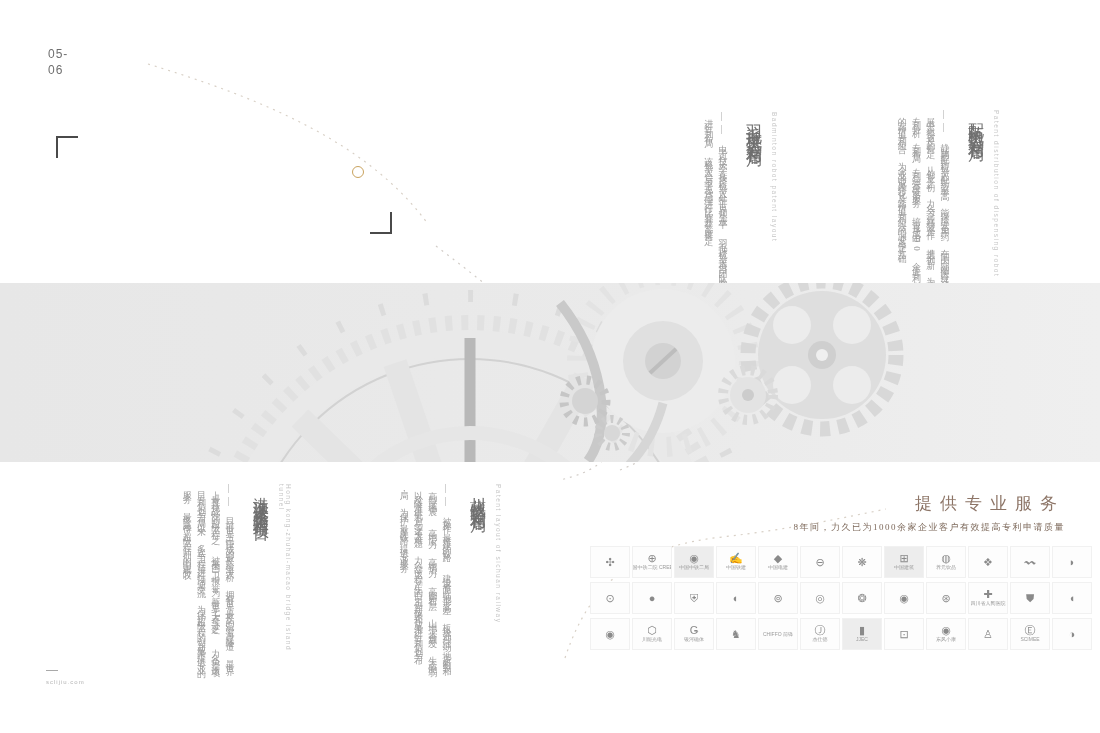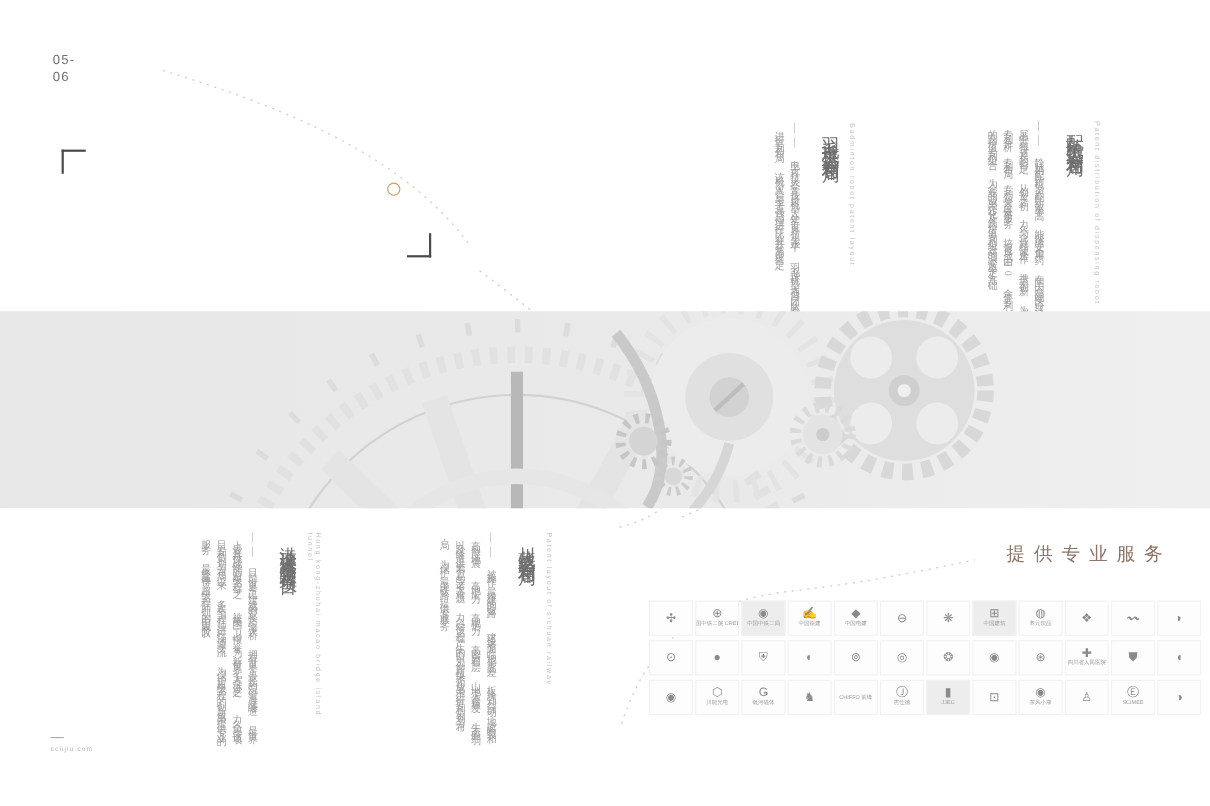--- a/index.html
+++ b/index.html
@@ -143,20 +143,21 @@
     <p class="v-body">——目前世界上已建成的最长跨海大桥，拥有世界上最长的沉管海底隧道，是世界上最具挑战性的超级工程之一，被英国《卫报》誉为『新世界七大奇迹之一』。力久负责该项目专利策划与布局以来，多次与工程师进行沟通交流，为保护超级工程的创新成果提供专业的服务，最终赢得了超级工程师们的由衷赞叹。</p>
   </div>
 
   <div class="v-article" style="top:484px;right:598px;height:182px;">
     <div class="v-en">Patent layout of sichuan railway</div>
     <div class="v-title">川藏铁路专利布局</div>
     <p class="v-body">——被称作『最难建的铁路』，建设者面临地形高差、板块强烈活动（地质断裂和高烈度地震）、高地应力、高地热力、高密卵石层、山地灾害频发、生态脆弱以及隧道供氧不易等诸大难题，力久对该工程产生的自主创新技术和成果进行专利策划与布局，为保护『最美铁路』提供专业服务。</p>
   </div>
 
   <div class="clients-heading">提供专业服务</div>
+  <div class="clients-sub">8年间，力久已为1000余家企业客户有效提高专利申请质量</div>
   <div class="logo-grid">
     <div class="logo-row">
         <div class="logo-tile">
           <div class="logo-glyph">✣</div>
         </div>
         <div class="logo-tile">
           <div class="logo-glyph">⊕</div>
           <div class="logo-label">中国中铁二院 CREEC</div>
         </div>
         <div class="logo-tile dark">

